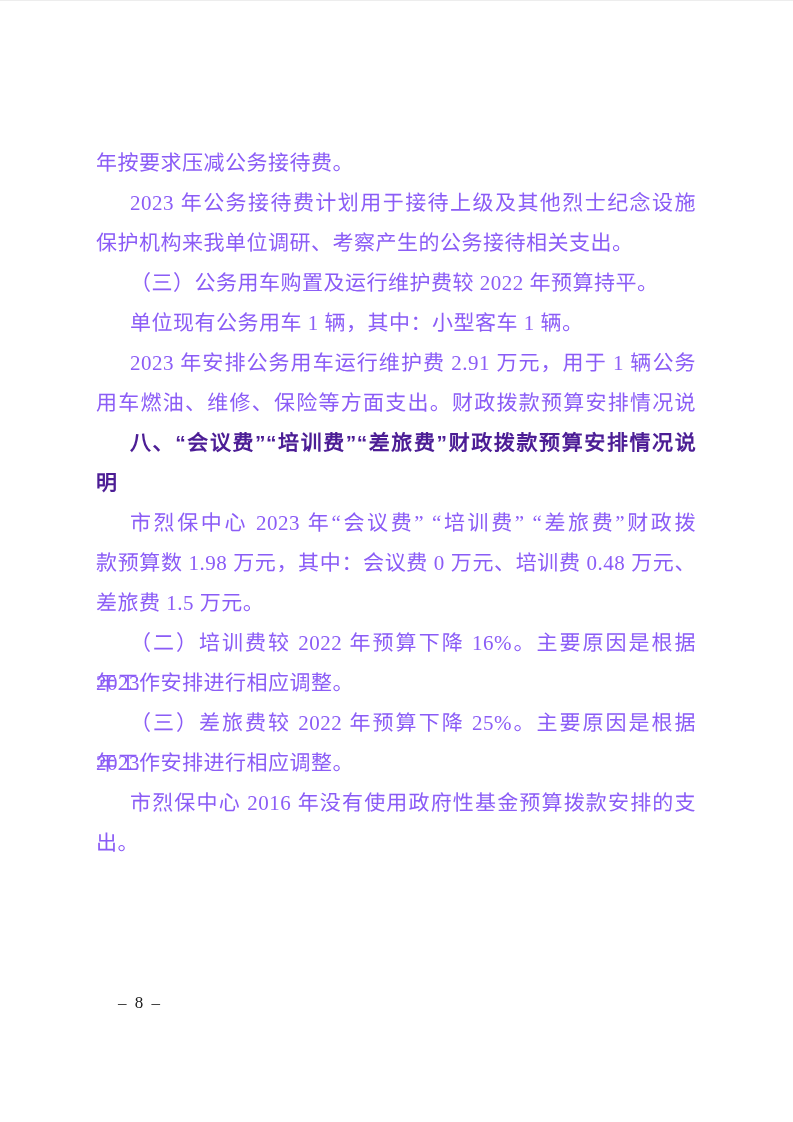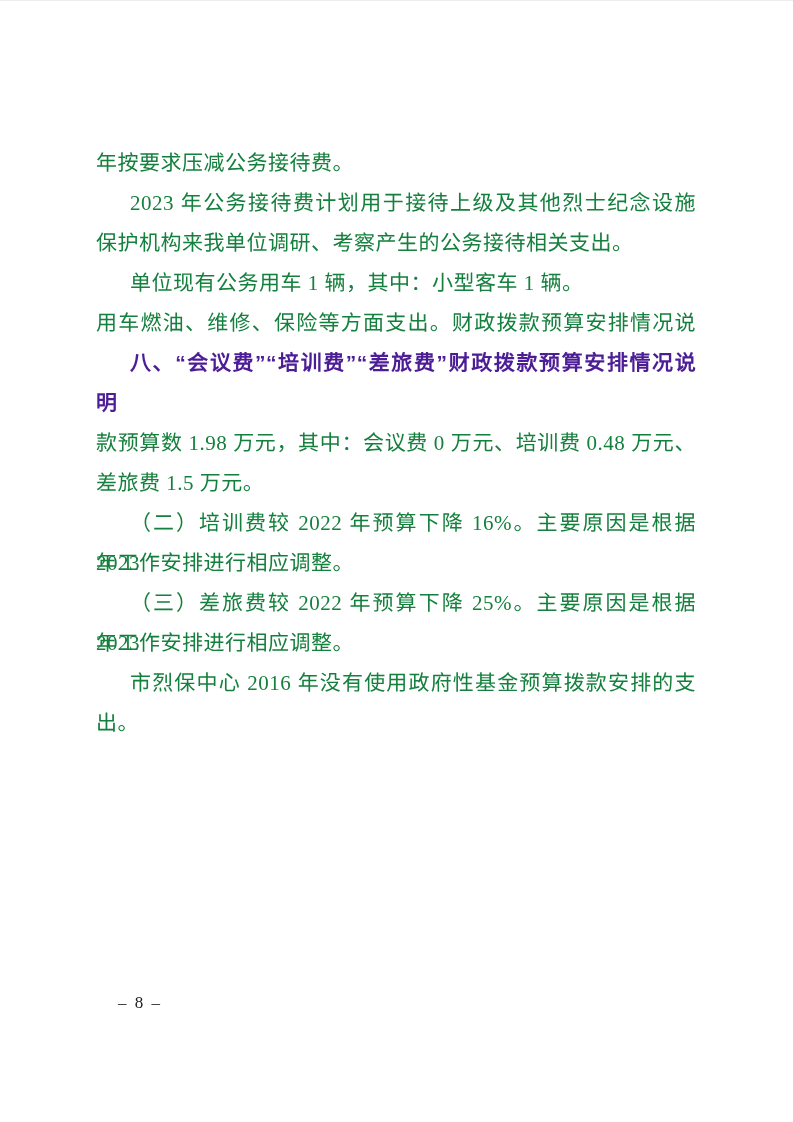--- a/index.html
+++ b/index.html
@@ -20,21 +20,21 @@
     position: absolute;
     left: 96px;
     top: 142px;
     width: 600px;
   }
   .line {
     height: 40px;
     line-height: 40px;
     font-size: 21px;
     letter-spacing: 0.5px;
-    color: #15803d;
+    color: #8b5cf6;
     font-family: "Liberation Serif", "DejaVu Serif", serif;
     white-space: nowrap;
     text-align: left;
   }
   .line.indent {
     text-indent: 34px;
   }
   .line.fill {
     white-space: normal;
     text-align: justify;
@@ -59,24 +59,27 @@
   }
 </style>
 </head>
 <body>
 
 <div class="page">
   <div class="content">
     <div class="line">年按要求压减公务接待费。</div>
     <div class="line fill indent">2023 年公务接待费计划用于接待上级及其他烈士纪念设施</div>
     <div class="line">保护机构来我单位调研、考察产生的公务接待相关支出。</div>
+    <div class="line indent">（三）公务用车购置及运行维护费较 2022 年预算持平。</div>
     <div class="line indent">单位现有公务用车 1 辆，其中：小型客车 1 辆。</div>
+    <div class="line fill indent">2023 年安排公务用车运行维护费 2.91 万元，用于 1 辆公务</div>
     <div class="line fill">用车燃油、维修、保险等方面支出。财政拨款预算安排情况说</div>
     <div class="line heading fill indent">八、“会议费”“培训费”“差旅费”财政拨款预算安排情况说</div>
     <div class="line heading">明</div>
+    <div class="line fill indent">市烈保中心 2023 年“会议费” “培训费” “差旅费”财政拨</div>
     <div class="line fill">款预算数 1.98 万元，其中：会议费 0 万元、培训费 0.48 万元、</div>
     <div class="line">差旅费 1.5 万元。</div>
     <div class="line fill indent">（二）培训费较 2022 年预算下降 16%。主要原因是根据 2023</div>
     <div class="line">年工作安排进行相应调整。</div>
     <div class="line fill indent">（三）差旅费较 2022 年预算下降 25%。主要原因是根据 2023</div>
     <div class="line">年工作安排进行相应调整。</div>
     <div class="line fill indent">市烈保中心 2016 年没有使用政府性基金预算拨款安排的支</div>
     <div class="line">出。</div>
   </div>
   <div class="footer-page-number">– 8 –</div>

